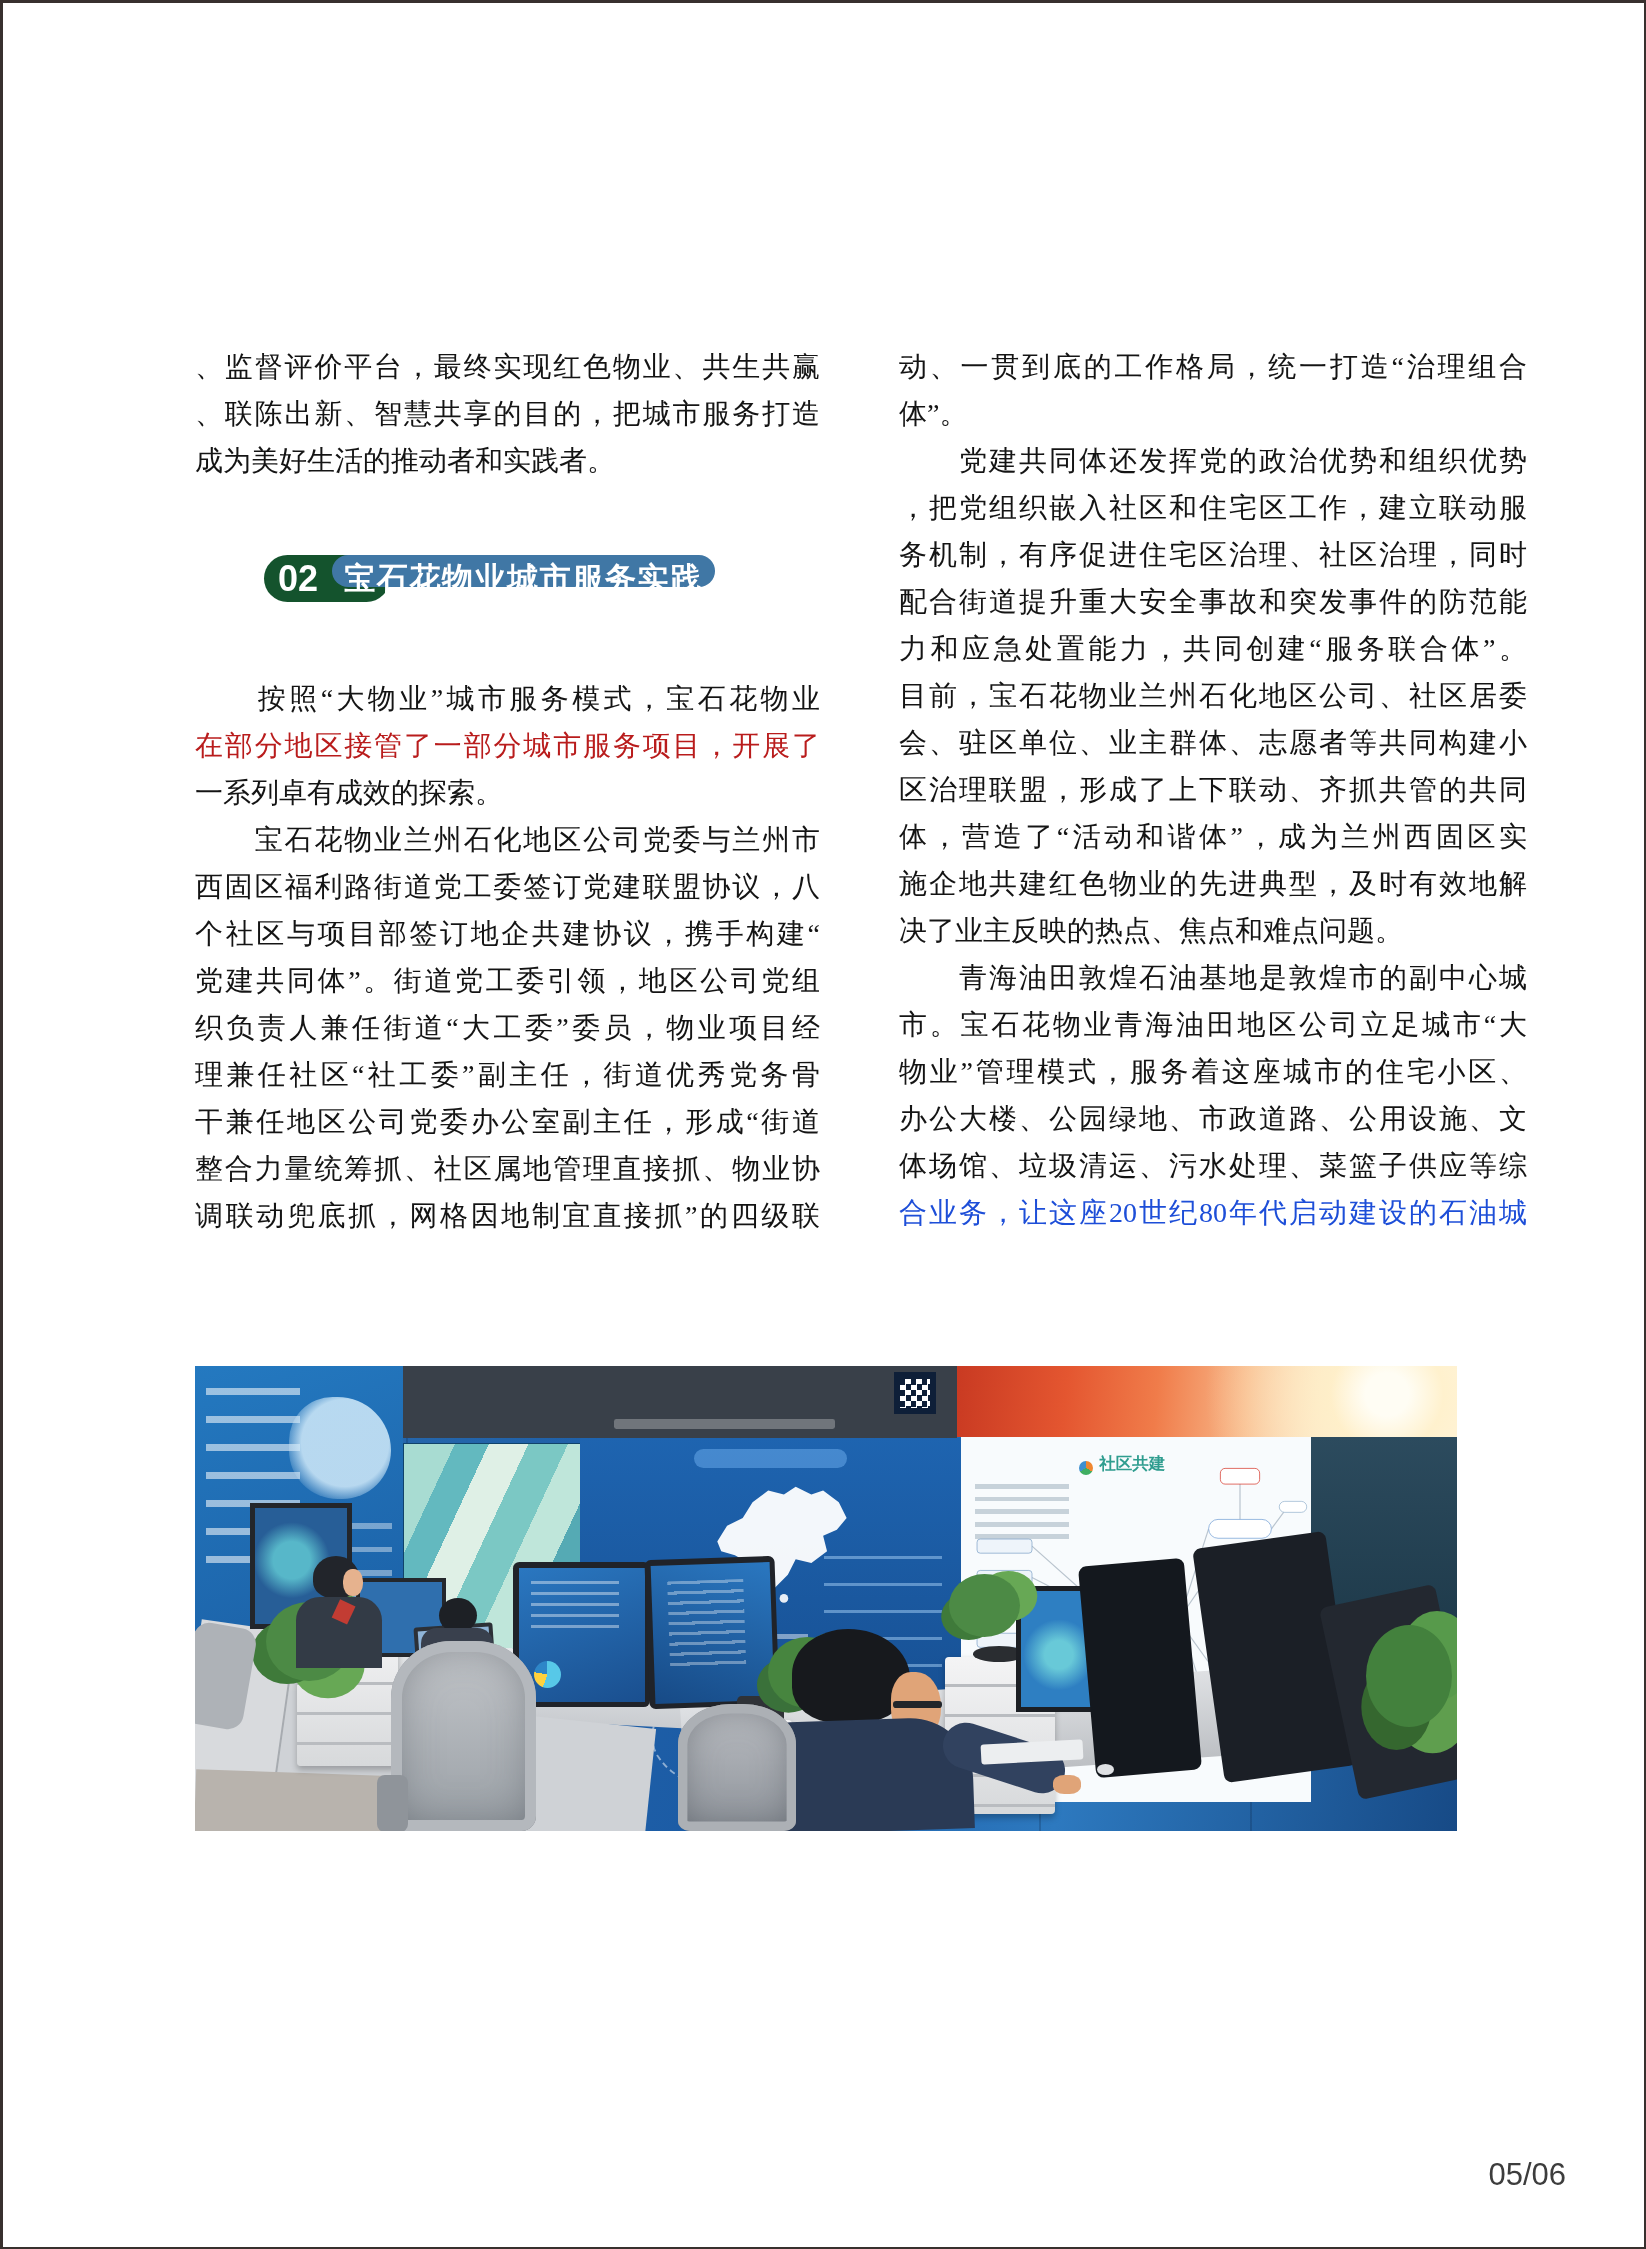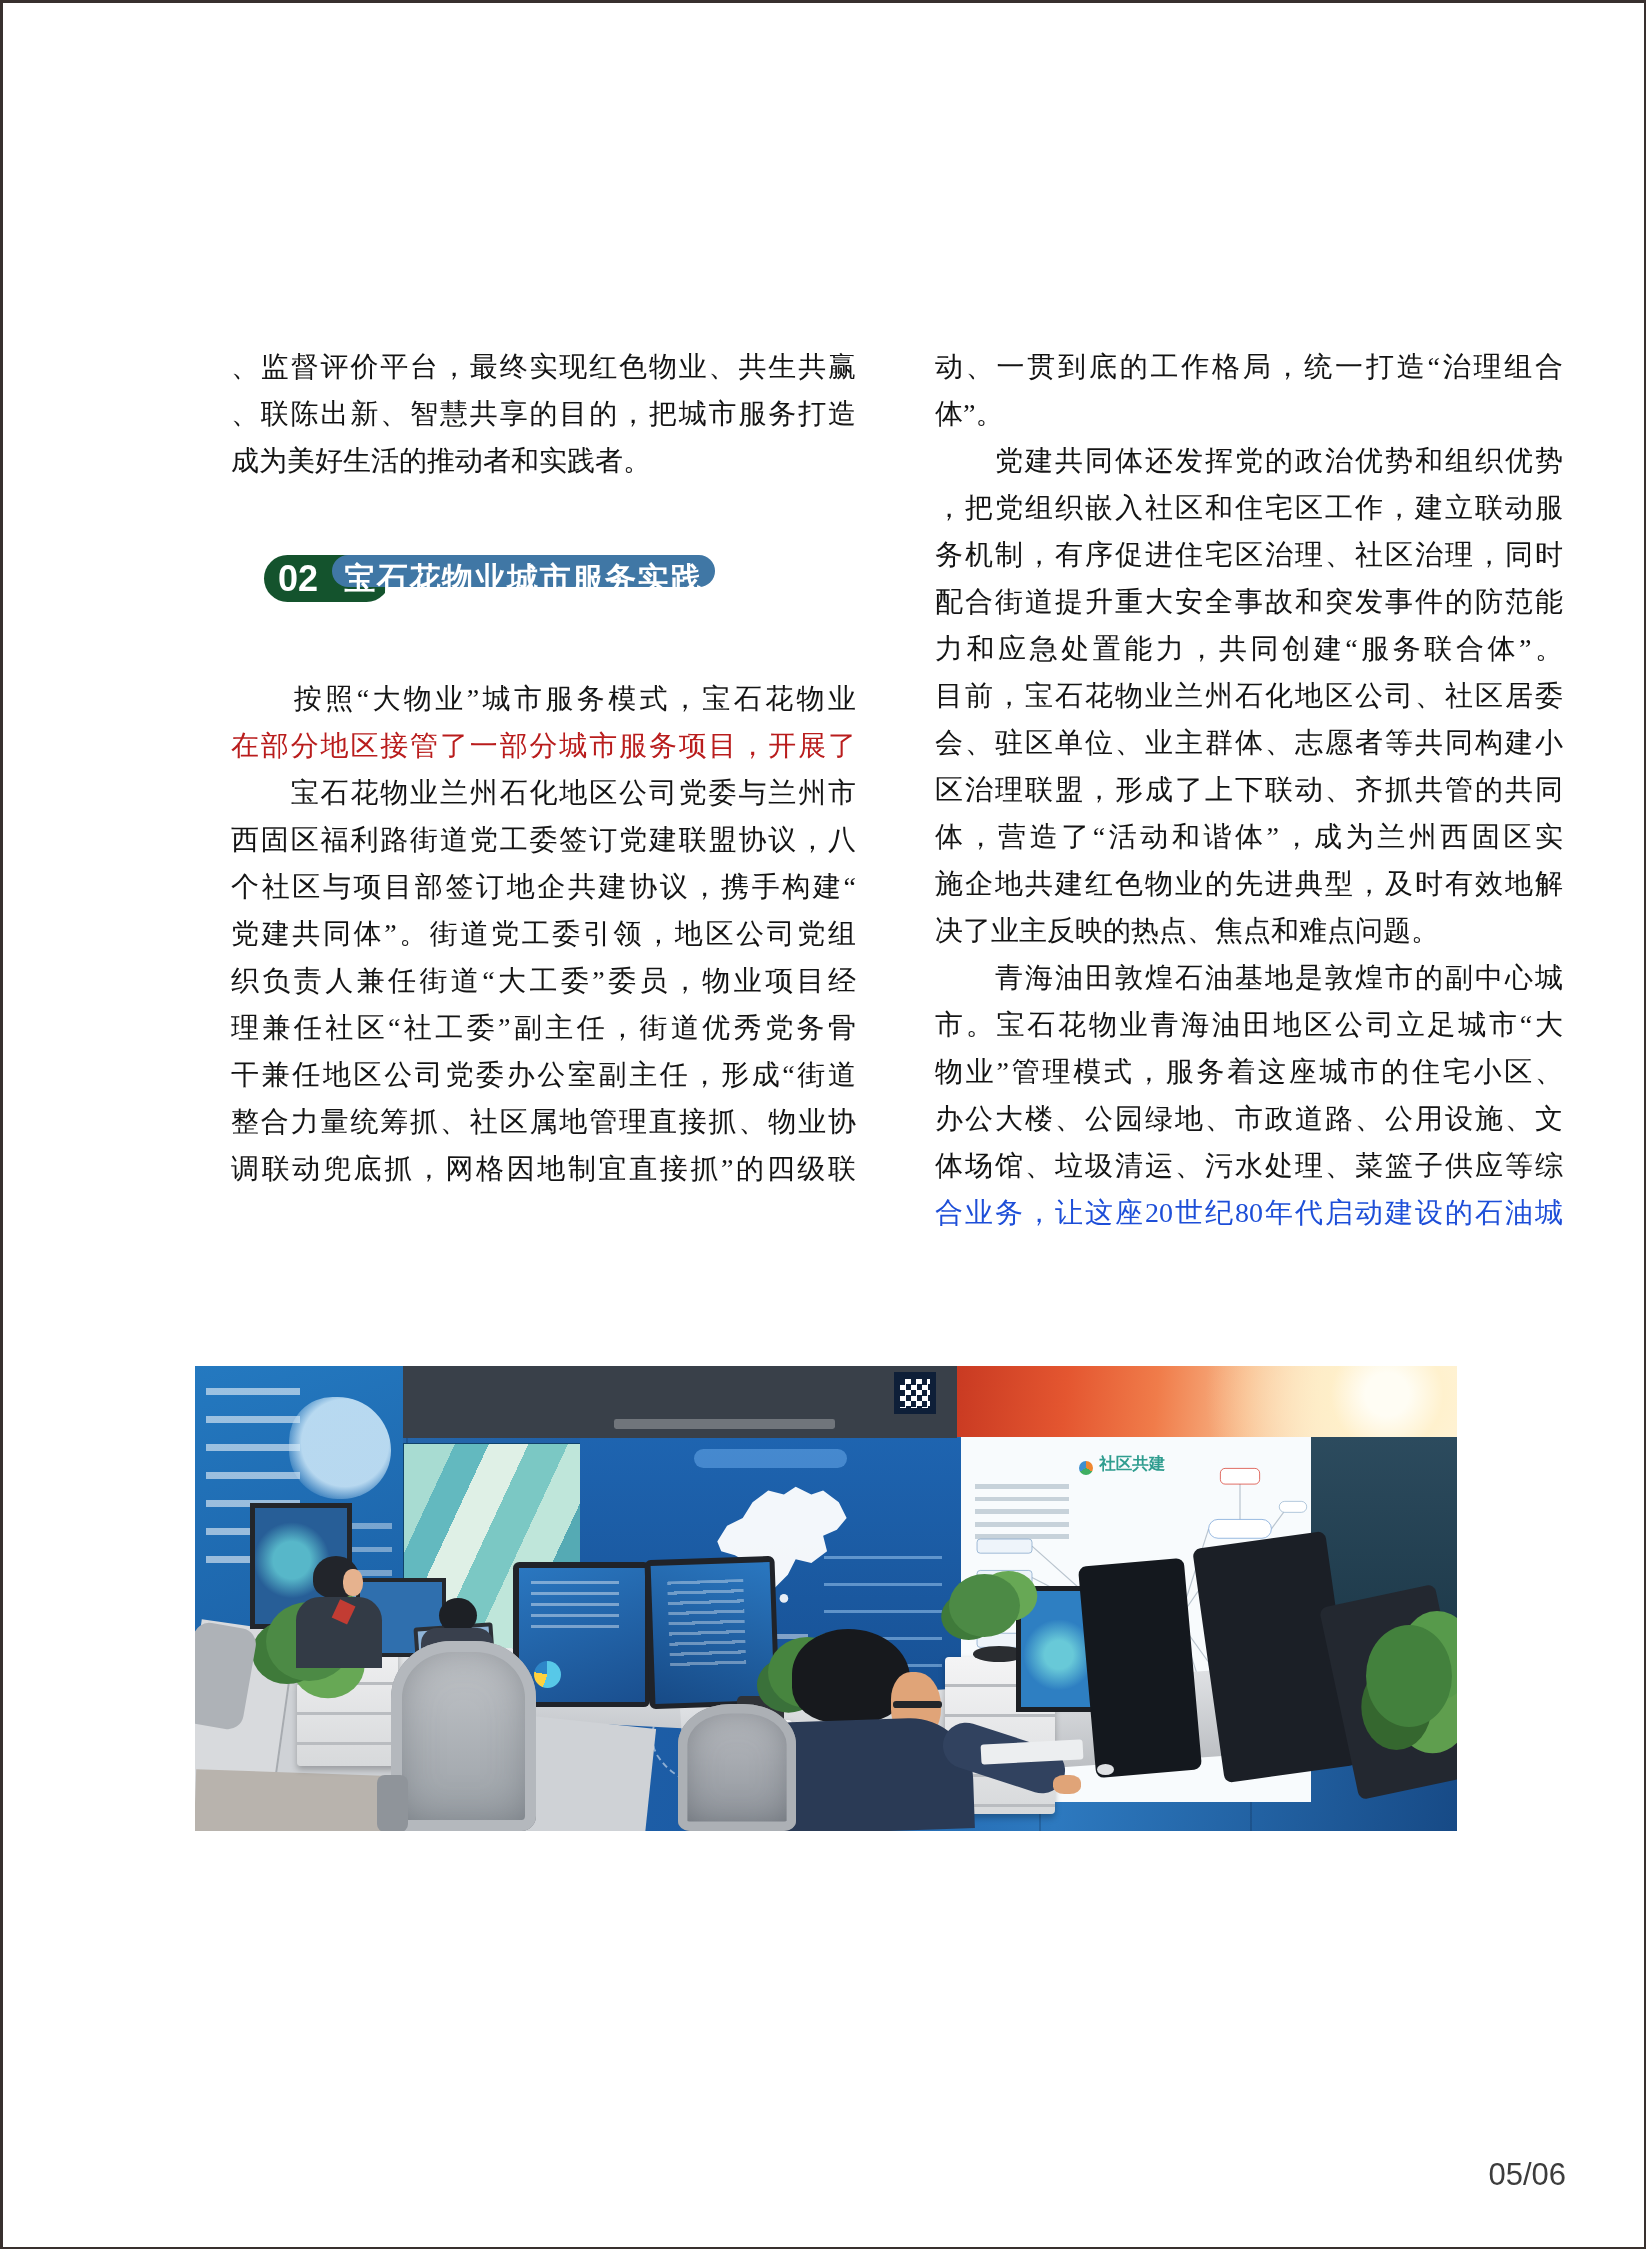--- a/index.html
+++ b/index.html
@@ -3,21 +3,21 @@
 <meta charset="utf-8">
 <style>
   html,body{margin:0;padding:0;background:#777;}
   .abs{position:absolute;}
   #page{
     position:relative;width:1647px;height:2250px;background:#ffffff;
     border:3.1px solid #38302e;box-sizing:border-box;overflow:hidden;
     font-family:"Liberation Serif","DejaVu Serif",serif;
   }
   
-  .col{position:absolute;width:625px;margin-left:36px;}
+  .col{position:absolute;width:625px;}
   #left-a{left:192px;top:340px;}
   #left-b{left:192px;top:672px;}
   #right-a{left:896px;top:340px;width:628px;}
   .tline{
     height:47px;line-height:47px;font-size:28px;color:#141414;
     text-align:justify;text-align-last:justify;white-space:nowrap;overflow:visible;
   }
   .tline.end{text-align-last:left;}
   
   #sec-head{position:absolute;left:261px;top:552px;height:47px;}
@@ -72,20 +72,21 @@
       <span>02</span>
     </div>
     <div id="sec-title" style="background: rgb(64, 119, 165); color: rgb(255, 255, 255);">
       <span>宝石花物业城市服务实践</span>
     </div>
   </div>
 
   <div id="left-b" class="col">
       <div class="tline" style="color: rgb(20, 20, 20);">　　按照“大物业”城市服务模式，宝石花物业</div>
       <div class="tline" style="color: #b91c1c;">在部分地区接管了一部分城市服务项目，开展了</div>
+      <div class="tline end" style="color: rgb(20, 20, 20);">一系列卓有成效的探索。</div>
       <div class="tline" style="color: rgb(20, 20, 20);">　　宝石花物业兰州石化地区公司党委与兰州市</div>
       <div class="tline" style="color: rgb(20, 20, 20);">西固区福利路街道党工委签订党建联盟协议，八</div>
       <div class="tline" style="color: rgb(20, 20, 20);">个社区与项目部签订地企共建协议，携手构建“</div>
       <div class="tline" style="color: rgb(20, 20, 20);">党建共同体”。街道党工委引领，地区公司党组</div>
       <div class="tline" style="color: rgb(20, 20, 20);">织负责人兼任街道“大工委”委员，物业项目经</div>
       <div class="tline" style="color: rgb(20, 20, 20);">理兼任社区“社工委”副主任，街道优秀党务骨</div>
       <div class="tline" style="color: rgb(20, 20, 20);">干兼任地区公司党委办公室副主任，形成“街道</div>
       <div class="tline" style="color: rgb(20, 20, 20);">整合力量统筹抓、社区属地管理直接抓、物业协</div>
       <div class="tline" style="color: rgb(20, 20, 20);">调联动兜底抓，网格因地制宜直接抓”的四级联</div>
     </div>

